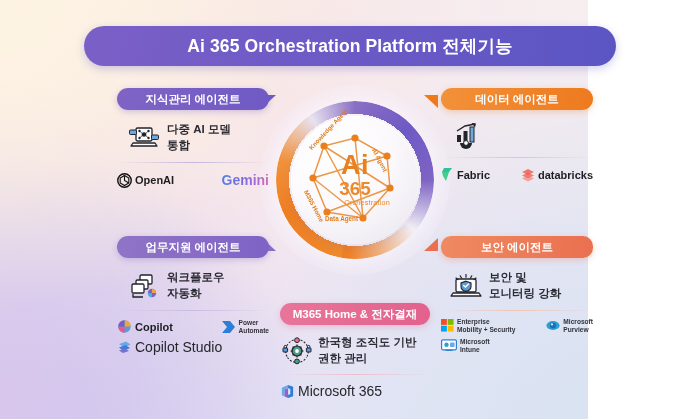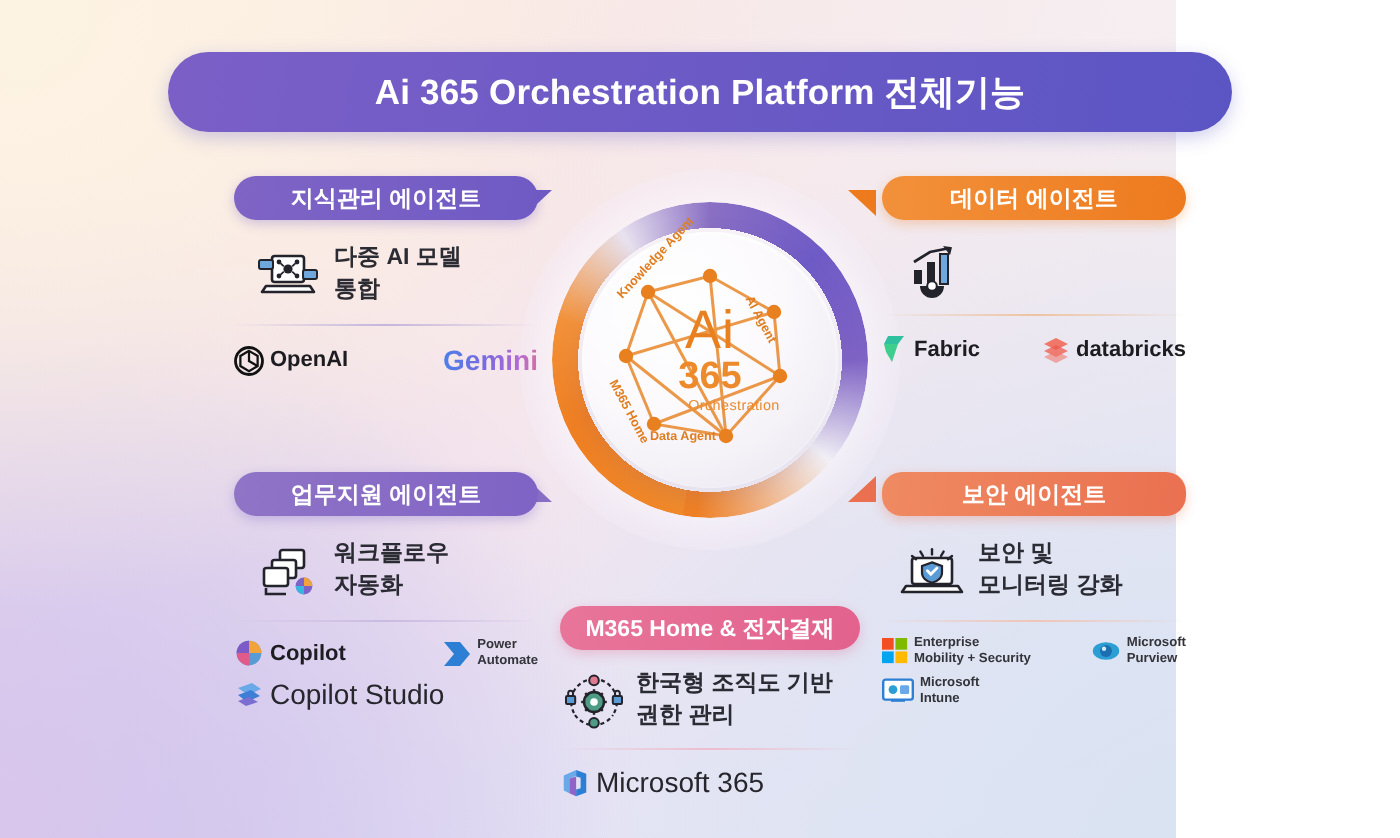--- a/index.html
+++ b/index.html
@@ -46,21 +46,21 @@
     position:absolute;left:15px;top:15px;width:128px;height:128px;border-radius:50%;
     background:radial-gradient(circle at 34% 28%,#ffffff 0%,#fbf9fc 46%,#f0ecf4 78%,#e6e1ec 100%);
     box-shadow:0 4px 12px rgba(110,90,160,.18),inset 0 1px 2px #fff;
   }
   #hub-net{position:absolute;left:15px;top:15px;width:128px;height:128px;}
   #hub-text{
     position:absolute;left:15px;top:15px;width:128px;height:128px;
     display:flex;flex-direction:column;align-items:center;justify-content:center;
     pointer-events:none;
   }
-  #hub-text .ai{font-size:27px;font-weight:normal;color:#e8801f;line-height:.95;letter-spacing:.5px;}
+  #hub-text .ai{font-size:27px;font-weight:bold;color:#e8801f;line-height:.95;letter-spacing:.5px;}
   #hub-text .n365{font-size:19px;font-weight:bold;color:#ec8a2c;line-height:1;margin-top:1px;}
   #hub-text .orch{font-size:7.2px;color:#e98a2f;letter-spacing:.2px;margin-top:0px;margin-left:24px;}
   .node-label{position:absolute;font-size:6.3px;color:#e07d1e;font-weight:bold;white-space:nowrap;}
   
   .tri{position:absolute;width:0;height:0;}
   
   .panel{position:absolute;}
   .pill{
     height:22px;border-radius:11px;display:flex;align-items:center;justify-content:center;
     padding:0 13px;box-sizing:border-box;

